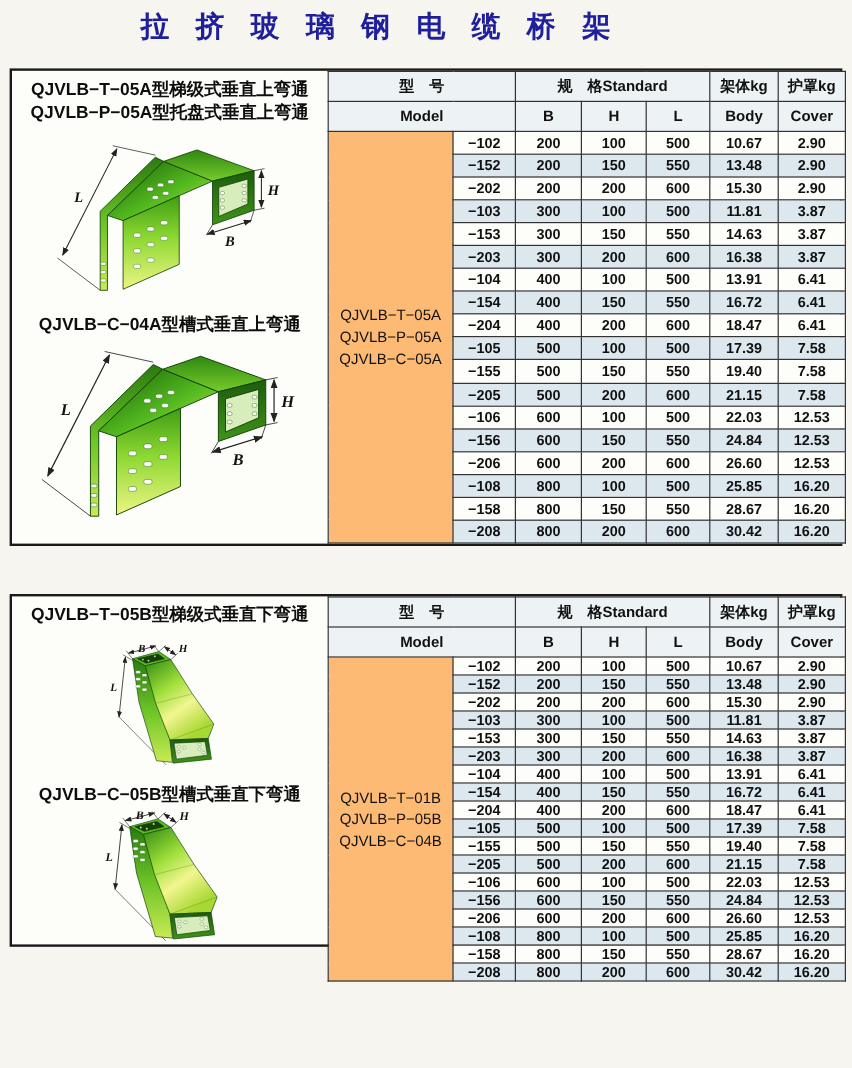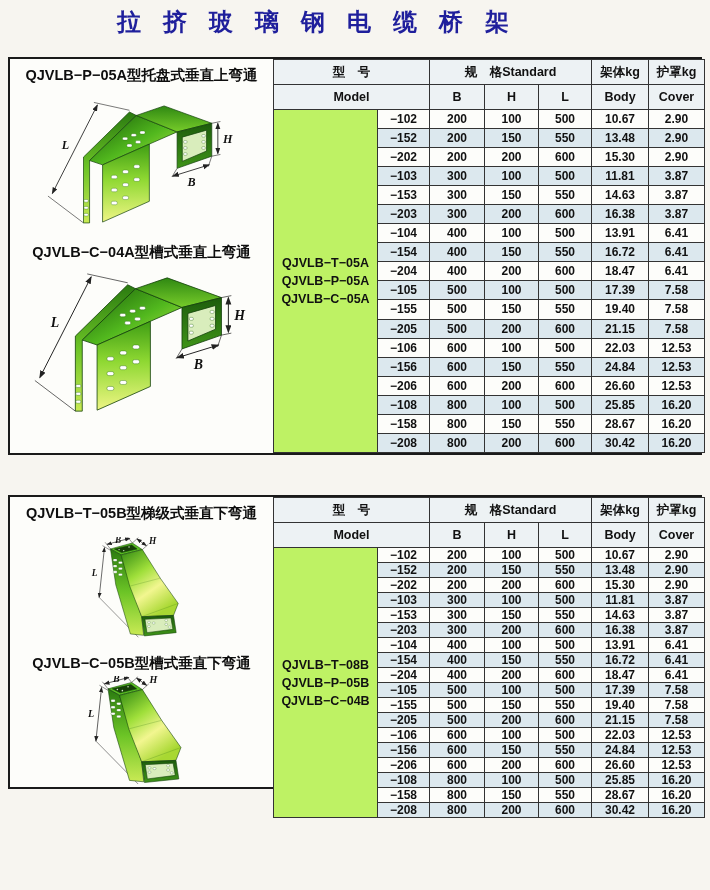--- a/index.html
+++ b/index.html
@@ -49,21 +49,21 @@
   .spec-table th,.spec-table td{
     border:1px solid #333;
     text-align:center;vertical-align:middle;
     padding:0;color:#111;
     font-family:"Liberation Sans",sans-serif;
   }
   .spec-table thead tr{height:25px;}
   .spec-table thead th{background:var(--header-bg,#edf2f4);font-size:12.5px;font-weight:bold;}
   .spec-table td{font-size:12px;font-weight:bold;background:#fdfdfa;}
   .spec-table tr.shade td{background:var(--row-shade,#dce8ee);}
-  .spec-table td.model-cell{background:#bef264;font-size:12.5px;font-weight:bold;}
+  .spec-table td.model-cell{background:#fdba74;font-size:12.5px;font-weight:normal;}
   .model-cell div{margin:4px 0;}
   
   .dim-line{stroke:#222;stroke-width:1;fill:none;}
   .ext-line{stroke:#222;stroke-width:0.7;fill:none;}
   .dim-label{
     font-family:"Liberation Serif",serif;
     font-style:italic;font-weight:bold;font-size:14px;fill:#111;
   }
   .tray-edge{stroke:#12400a;stroke-width:0.8;}
   .slot{fill:#ffffff;stroke:#2a6a12;stroke-width:0.4;}
@@ -205,20 +205,21 @@
       <rect class="slot" x="157" y="134" width="4" height="3" rx="1.2"></rect>
     </symbol>
   </defs>
 </svg>
 
 <div class="page-title">拉挤玻璃钢电缆桥架</div>
 
 <div class="panel" id="panel-a">
   <div class="left-zone">
     <div class="captions-top">
+      <div class="caption">QJVLB−T−05A型梯级式垂直上弯通</div>
       <div class="caption">QJVLB−P−05A型托盘式垂直上弯通</div>
     </div>
     <svg class="fig fig-1" width="228" height="130">
         <use href="#fig-up"></use>
       </svg>
     <div class="caption caption-mid">QJVLB−C−04A型槽式垂直上弯通</div>
     <svg class="fig fig-2" width="232" height="158">
         <use href="#fig-up"></use>
       </svg>
   </div>
@@ -437,21 +438,21 @@
         <th>B</th>
         <th>H</th>
         <th>L</th>
         <th>Body</th>
         <th>Cover</th>
       </tr>
     </thead>
     <tbody>
         <tr>
           <td rowspan="18" class="model-cell">
-            <div>QJVLB−T−08B</div>
+            <div>QJVLB−T−01B</div>
             <div>QJVLB−P−05B</div>
             <div>QJVLB−C−04B</div>
           </td>
           <td>−102</td>
           <td>200</td>
           <td>100</td>
           <td>500</td>
           <td>10.67</td>
           <td>2.90</td>
         </tr>

